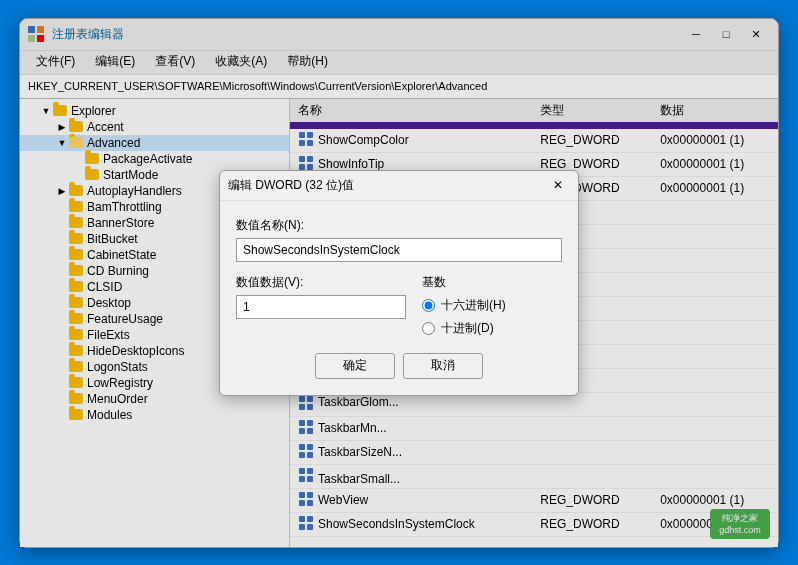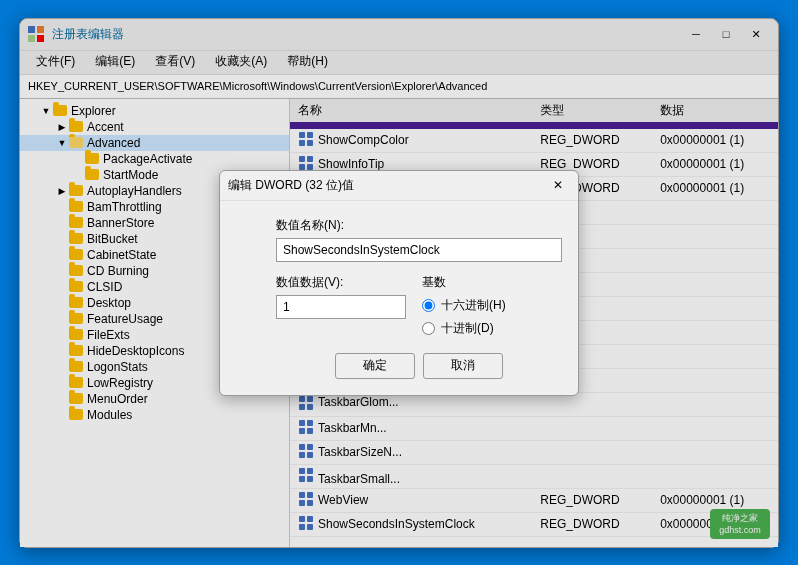--- a/index.html
+++ b/index.html
@@ -233,21 +233,20 @@
       cursor: pointer;
       font-size: 12px;
       border-radius: 3px;
       display: flex;
       align-items: center;
       justify-content: center;
     }
     
     .dialog-body {
       padding: 16px;
-      margin-left: 40px;
     }
     
     .dialog-field-label {
       font-size: 12px;
       margin-bottom: 4px;
     }
     
     .dialog-input {
       width: 100%;
       height: 24px;

